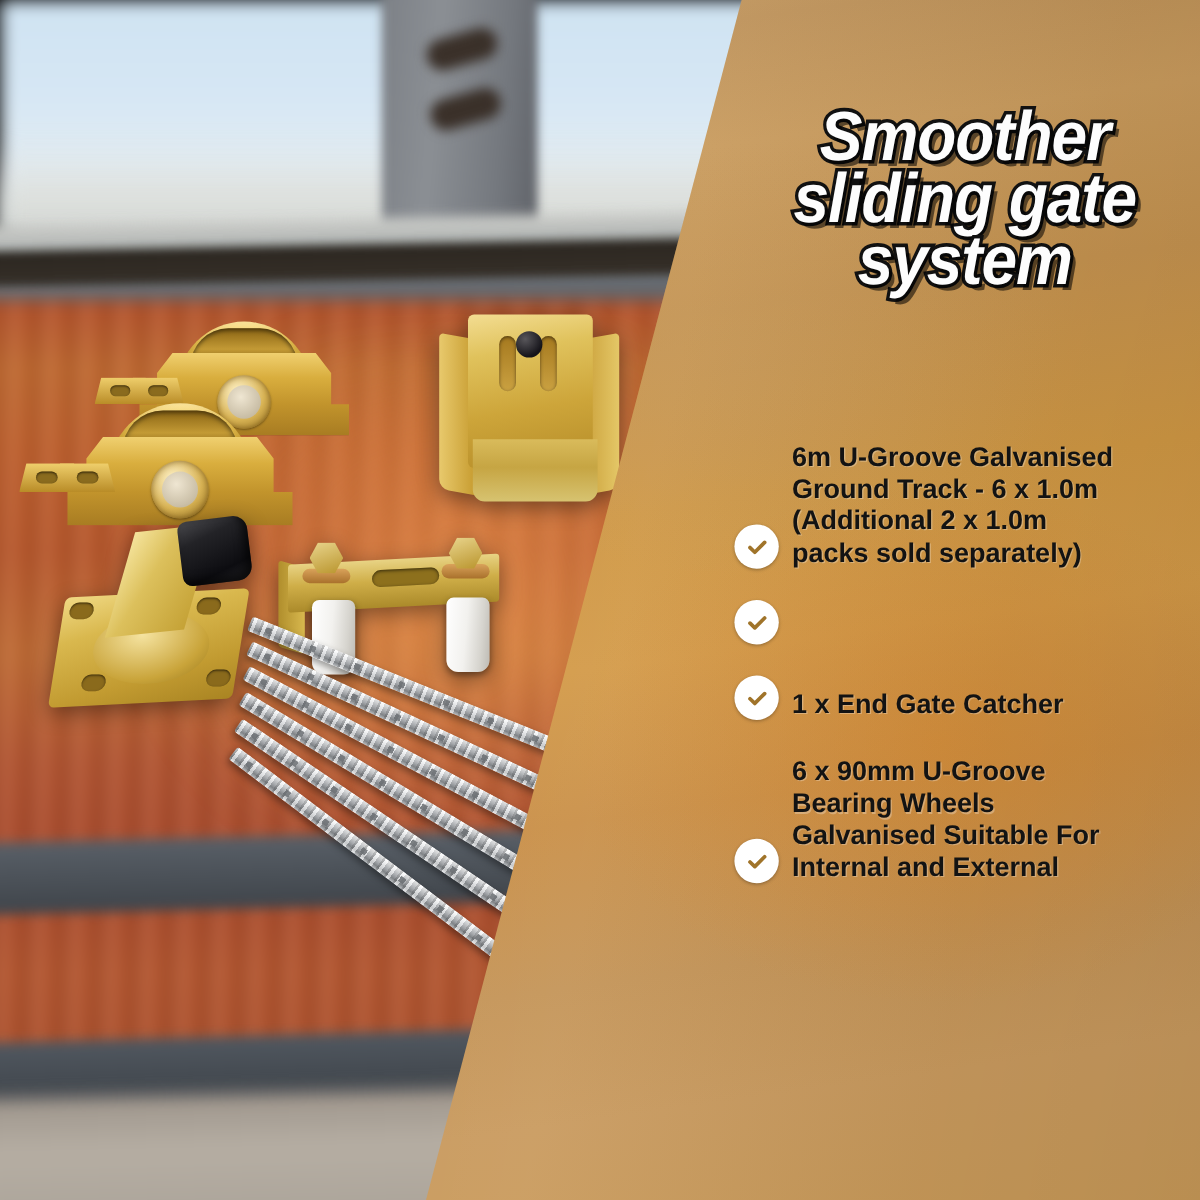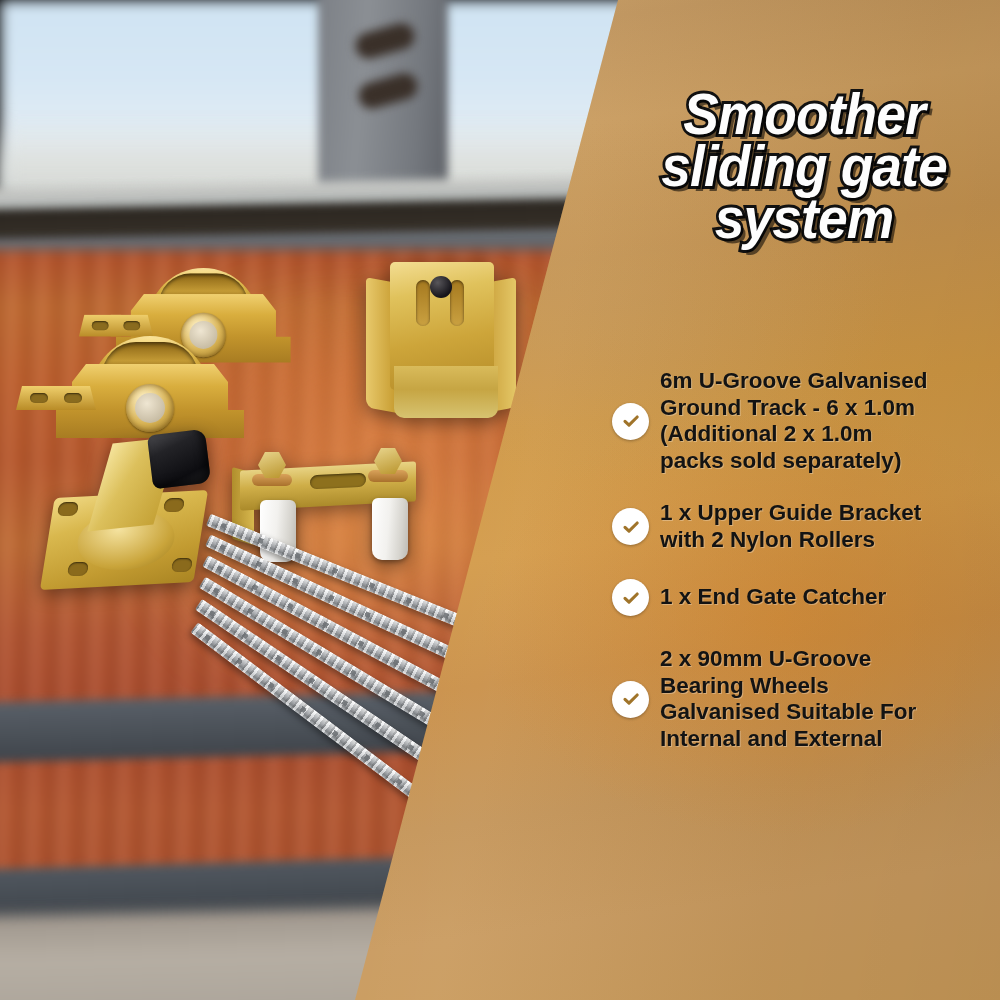--- a/index.html
+++ b/index.html
@@ -269,21 +269,21 @@
     letter-spacing:-1px;
     color:#fdfdfd;
     transform:scaleX(.92);
     -webkit-text-stroke:6px #111;
     paint-order:stroke fill;
     text-shadow:5px 5px 0 rgba(0,0,0,.55);
   }
   .headline .ln { display:block; white-space:nowrap; }
 
   .features { position:absolute; left:612px; top:368px; width:388px; }
-  .feature { position:relative; display:flex; align-items:center; margin-bottom:22px; }
+  .feature { position:relative; display:flex; align-items:flex-end; margin-bottom:22px; }
   .feature .check {
     flex:0 0 auto; width:37px; height:37px; border-radius:50%;
     background:#fff; box-shadow:0 1px 3px rgba(0,0,0,.3);
     display:flex; align-items:center; justify-content:center; margin-right:11px;
   }
   .feature .check svg { display:block; }
   .feature .ftext {
     font-size:22.5px; line-height:26.5px; font-weight:bold; color:#131313;
     text-shadow:1px 1px 0 rgba(255,255,255,.28);
     white-space:pre-line;
@@ -419,40 +419,38 @@
 (Additional 2 x 1.0m
 packs sold separately)</span>
     </div>
 
     <div class="feature" id="feature-1">
       <span class="check">
         <svg width="22" height="22" viewBox="0 0 22 22" aria-hidden="true">
           <path d="M5 11.3 L9 15.2 L17.2 7" fill="none" stroke="#a0742a" stroke-width="3.1" stroke-linecap="round" stroke-linejoin="round"></path>
         </svg>
       </span>
-      <span class="ftext">1 x Upper Guide Bracket
-with 2 Nylon Rollers</span>
     </div>
 
     <div class="feature" id="feature-2">
       <span class="check">
         <svg width="22" height="22" viewBox="0 0 22 22" aria-hidden="true">
           <path d="M5 11.3 L9 15.2 L17.2 7" fill="none" stroke="#a0742a" stroke-width="3.1" stroke-linecap="round" stroke-linejoin="round"></path>
         </svg>
       </span>
       <span class="ftext">1 x End Gate Catcher</span>
     </div>
 
 
     <div class="feature" id="feature-4">
       <span class="check">
         <svg width="22" height="22" viewBox="0 0 22 22" aria-hidden="true">
           <path d="M5 11.3 L9 15.2 L17.2 7" fill="none" stroke="#a0742a" stroke-width="3.1" stroke-linecap="round" stroke-linejoin="round"></path>
         </svg>
       </span>
-      <span class="ftext">2 x 90mm U-Groove
+      <span class="ftext">6 x 90mm U-Groove
 Bearing Wheels
 Galvanised Suitable For
 Internal and External</span>
     </div>
 
   </div>
 </div>
 
 </body></html>

